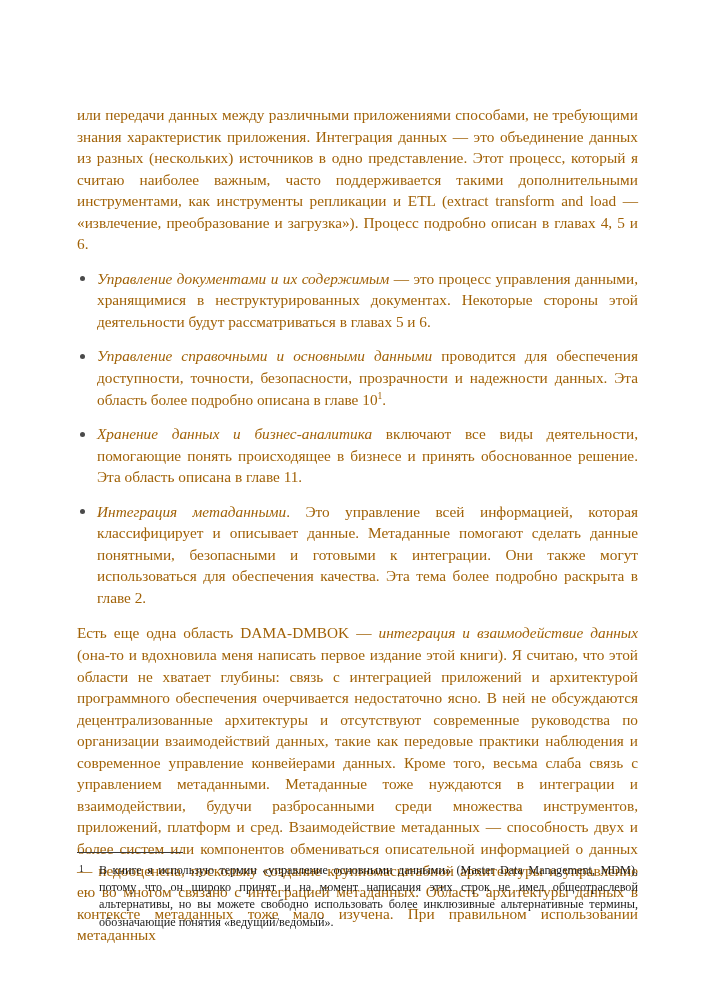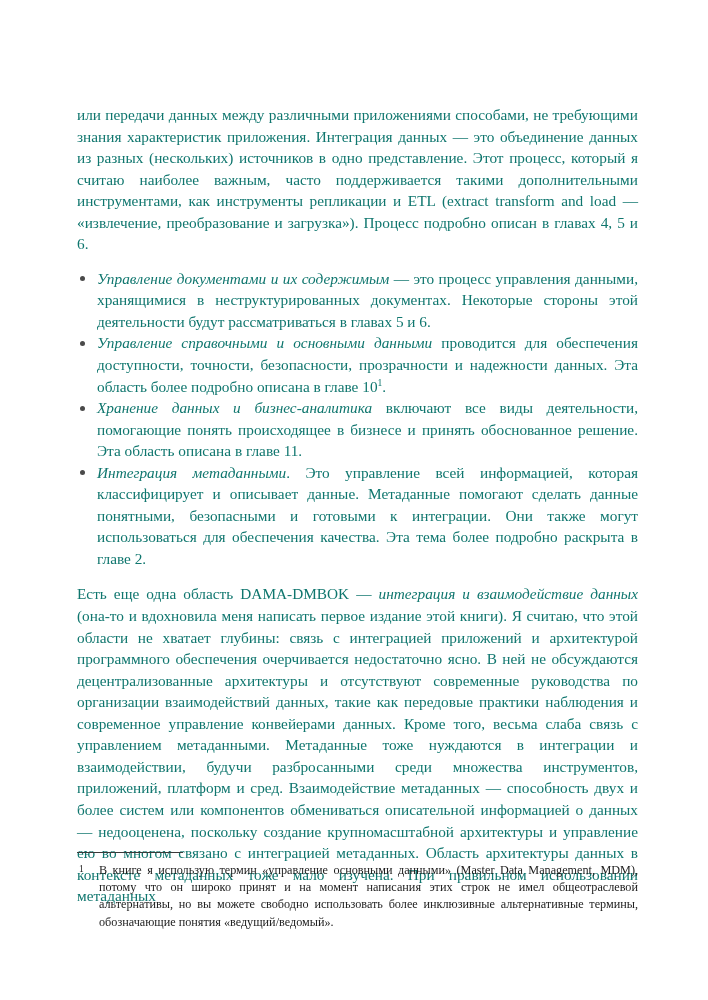--- a/index.html
+++ b/index.html
@@ -65,34 +65,34 @@
     width: 561px;
   }
 
   p.body, li.bullet {
     margin: 0;
     font-size: 15.3px;
     line-height: 21.55px;
     text-align: justify;
     text-justify: inter-word;
     hyphens: manual;
-    color: #0f766e;
+    color: #a16207;
   }
 
   .para-gap { margin-top: 14px !important; }
 
   ul.bullets {
     list-style: none;
     margin: 0;
     padding: 0;
   }
   ul.bullets li.bullet {
     position: relative;
     padding-left: 20px;
-    margin-top: 0;
+    margin-top: 13px;
   }
   ul.bullets li.bullet:first-child { margin-top: 13px; }
   .bullet-dot {
     position: absolute;
     left: 3px;
     top: 8.4px;
     width: 5.2px;
     height: 5.2px;
     border-radius: 50%;
     background: #4a4a4a;

